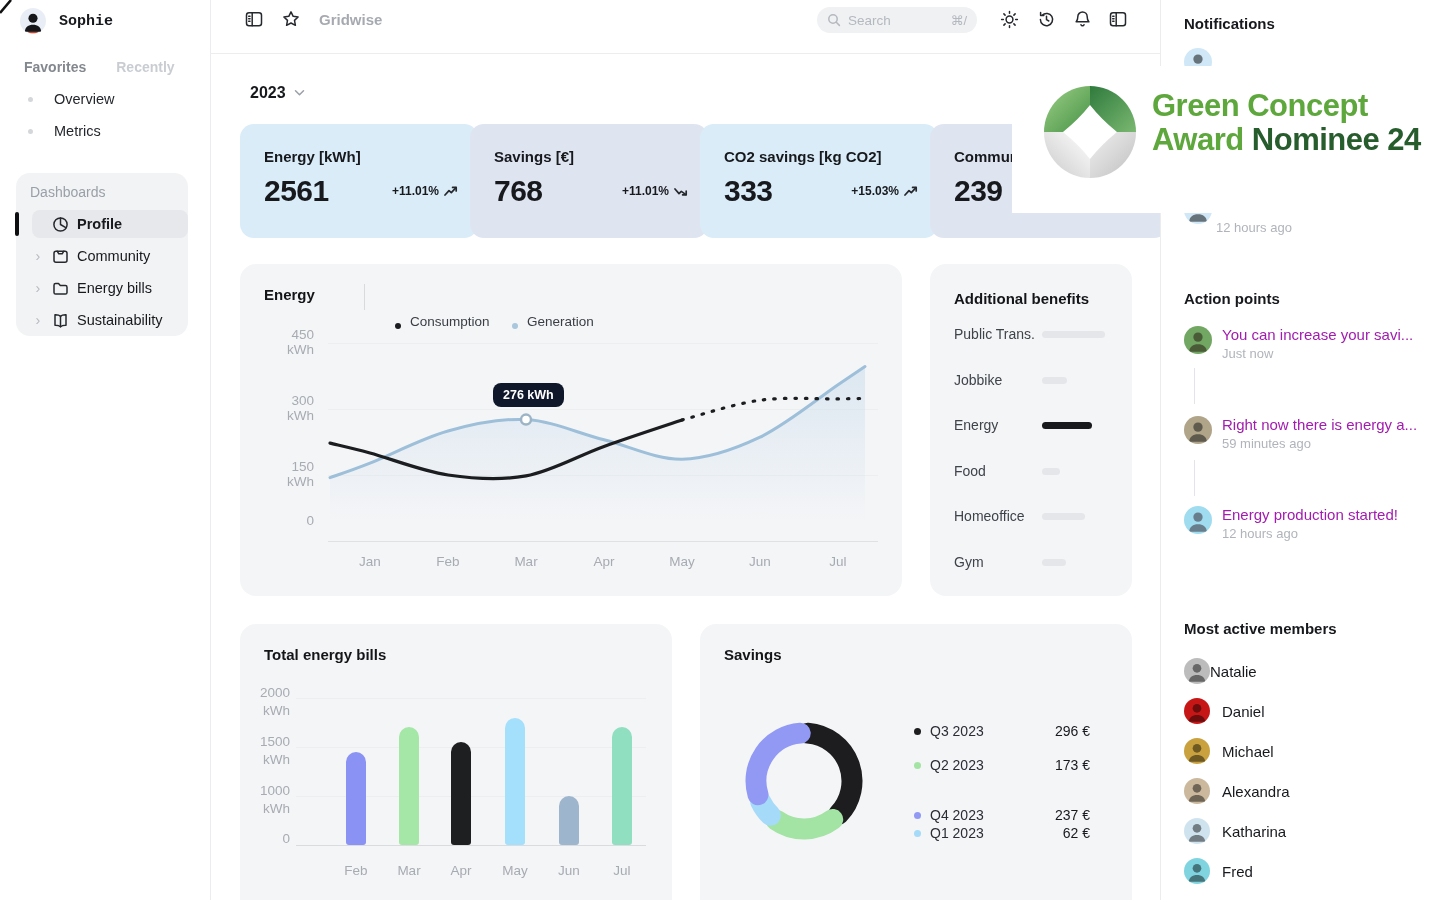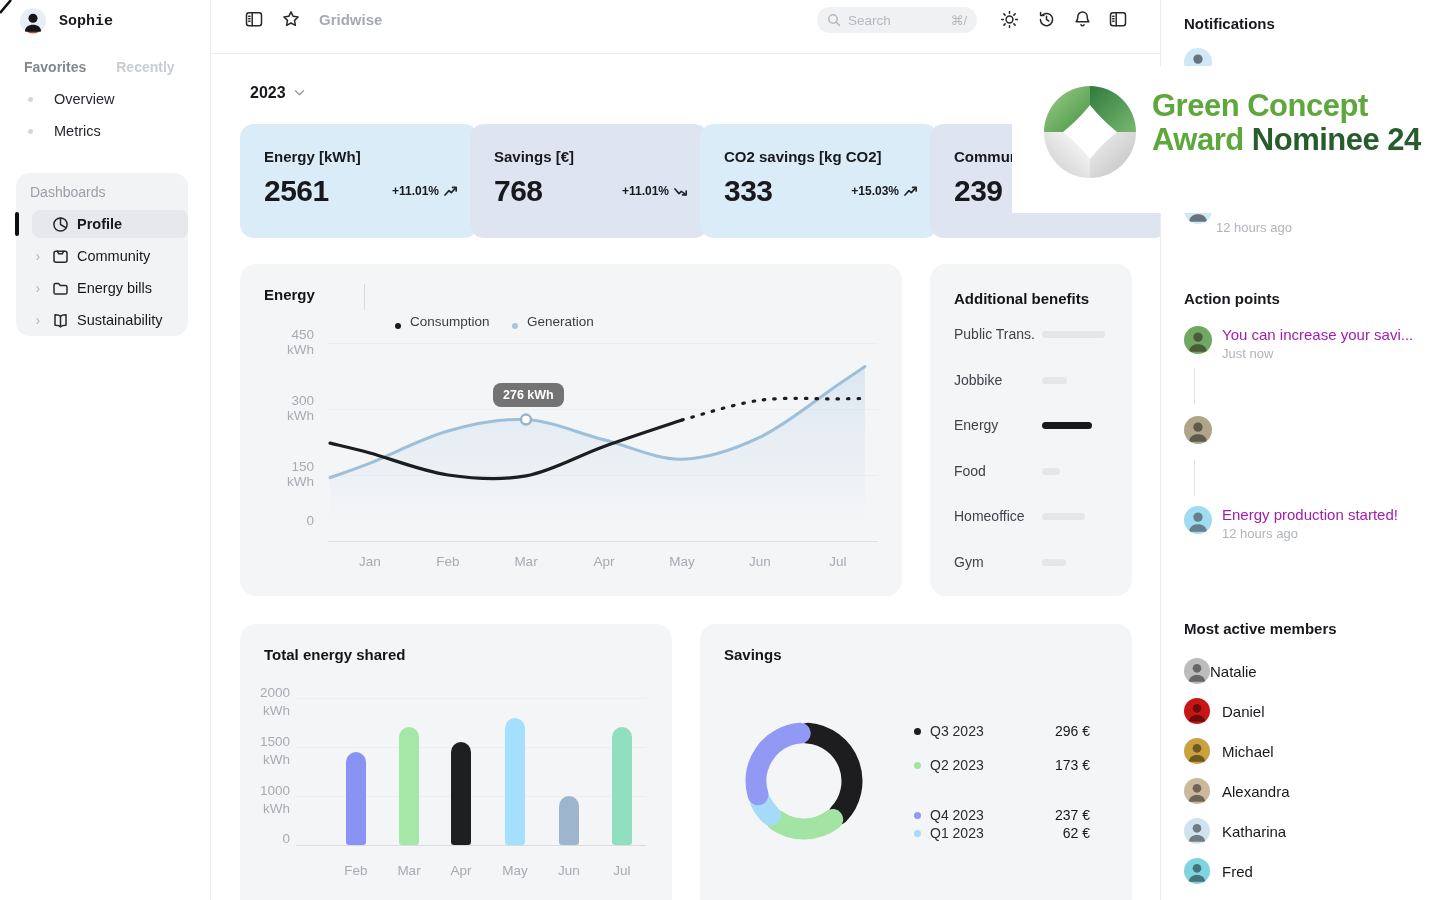--- a/index.html
+++ b/index.html
@@ -52,21 +52,21 @@
   .sc-row{display:flex;align-items:center;justify-content:space-between;margin-top:9px;}
   .sc-value{font-size:30px;font-weight:700;letter-spacing:-0.5px;}
   .sc-delta{font-size:12px;font-weight:700;display:flex;align-items:center;gap:5px;}
 
   .gridline{position:absolute;height:1px;background:#eceef0;}
   .axis-lab{position:absolute;font-size:13.5px;color:#a7abb2;}
   .tick-r{width:50px;text-align:right;}
   .tick-c{width:44px;text-align:center;}
   .legend-dot{width:7px;height:7px;border-radius:50%;display:inline-block;flex:none;}
   .eg-legend{position:absolute;top:28px;display:flex;align-items:flex-end;gap:9px;font-size:13.5px;color:#3a3e44;margin-top:22px;}
-  .tooltip{position:absolute;background:#737373;color:#fff;font-size:12.5px;font-weight:600;padding:5px 10px;border-radius:8px;white-space:nowrap;}
+  .tooltip{position:absolute;background:#0f172a;color:#fff;font-size:12.5px;font-weight:600;padding:5px 10px;border-radius:8px;white-space:nowrap;}
 
   .ben-row{position:absolute;left:24px;width:154px;height:20px;display:flex;align-items:center;}
   .ben-label{font-size:14px;color:#3f434a;flex:none;}
   .ben-bar{position:absolute;left:88px;height:7px;border-radius:4px;background:#e4e6e9;}
   .ben-bar.emph{background:#17191c;}
 
   .tes-bar{position:absolute;width:20px;border-radius:10px 10px 3px 3px;bottom:0;}
   .pie-legend-row{position:absolute;left:214px;display:flex;align-items:center;width:176px;}
   .pl-label{font-size:14px;color:#2a2d33;margin-left:9px;}
   .pl-val{font-size:14px;color:#17191d;margin-left:auto;}
@@ -319,21 +319,21 @@
     <span class="ben-label">Homeoffice</span>
       <span class="ben-bar" style="width: 43px;"></span>
   </div>
   <div class="ben-row" style="top:288px;">
     <span class="ben-label">Gym</span>
       <span class="ben-bar" style="width: 24px;"></span>
   </div>
 </div>
 
 <div class="panel" style="left:240px;top:624px;width:432px;height:292px;">
-  <div class="panel-title">Total energy shared</div>
+  <div class="panel-title">Total energy bills</div>
   <div class="gridline" style="left:56px;top:74px;width:350px;"></div>
   <div class="gridline" style="left:56px;top:123px;width:350px;"></div>
   <div class="gridline" style="left:56px;top:172px;width:350px;"></div>
   <div class="gridline" style="left:56px;top:221px;width:350px;background:#d9dbde;"></div>
 
   <div class="axis-lab" style="left:8px;top:60px;width:42px;text-align:right;line-height:18px;">2000 kWh</div>
   <div class="axis-lab" style="left:8px;top:109px;width:42px;text-align:right;line-height:18px;">1500 kWh</div>
   <div class="axis-lab" style="left:8px;top:158px;width:42px;text-align:right;line-height:18px;">1000 kWh</div>
   <div class="axis-lab" style="left:8px;top:207px;width:42px;text-align:right;">0</div>
 
@@ -419,20 +419,24 @@
     </div>
   </div>
   <div class="connector" style="top:368px;height:36px;"></div>
 
   <div class="abs" style="left:23px;top:416px;display:flex;gap:10px;">
     <div class="avatar ap-av" style="width: 28px; height: 28px; background: rgb(176, 164, 137);">
       <svg width="28" height="28" viewBox="0 0 24 24">
           <circle cx="12" cy="9.5" r="4" fill="rgba(30,30,30,0.55)"></circle>
           <path d="M4.5,22 c0-4.2 3.3-6.4 7.5-6.4 s7.5,2.2 7.5,6.4 Z" fill="rgba(30,30,30,0.55)"></path>
         </svg>
+    </div>
+    <div>
+      <div class="ap-title">Right now there is energy a...</div>
+      <div class="ap-time">59 minutes ago</div>
     </div>
   </div>
   <div class="connector" style="top:460px;height:36px;"></div>
 
   <div class="abs" style="left:23px;top:506px;display:flex;gap:10px;">
     <div class="avatar ap-av" style="width: 28px; height: 28px; background: rgb(159, 220, 240);">
       <svg width="28" height="28" viewBox="0 0 24 24">
           <circle cx="12" cy="9.5" r="4" fill="rgba(60,50,60,0.55)"></circle>
           <path d="M4.5,22 c0-4.2 3.3-6.4 7.5-6.4 s7.5,2.2 7.5,6.4 Z" fill="rgba(60,50,60,0.55)"></path>
         </svg>

